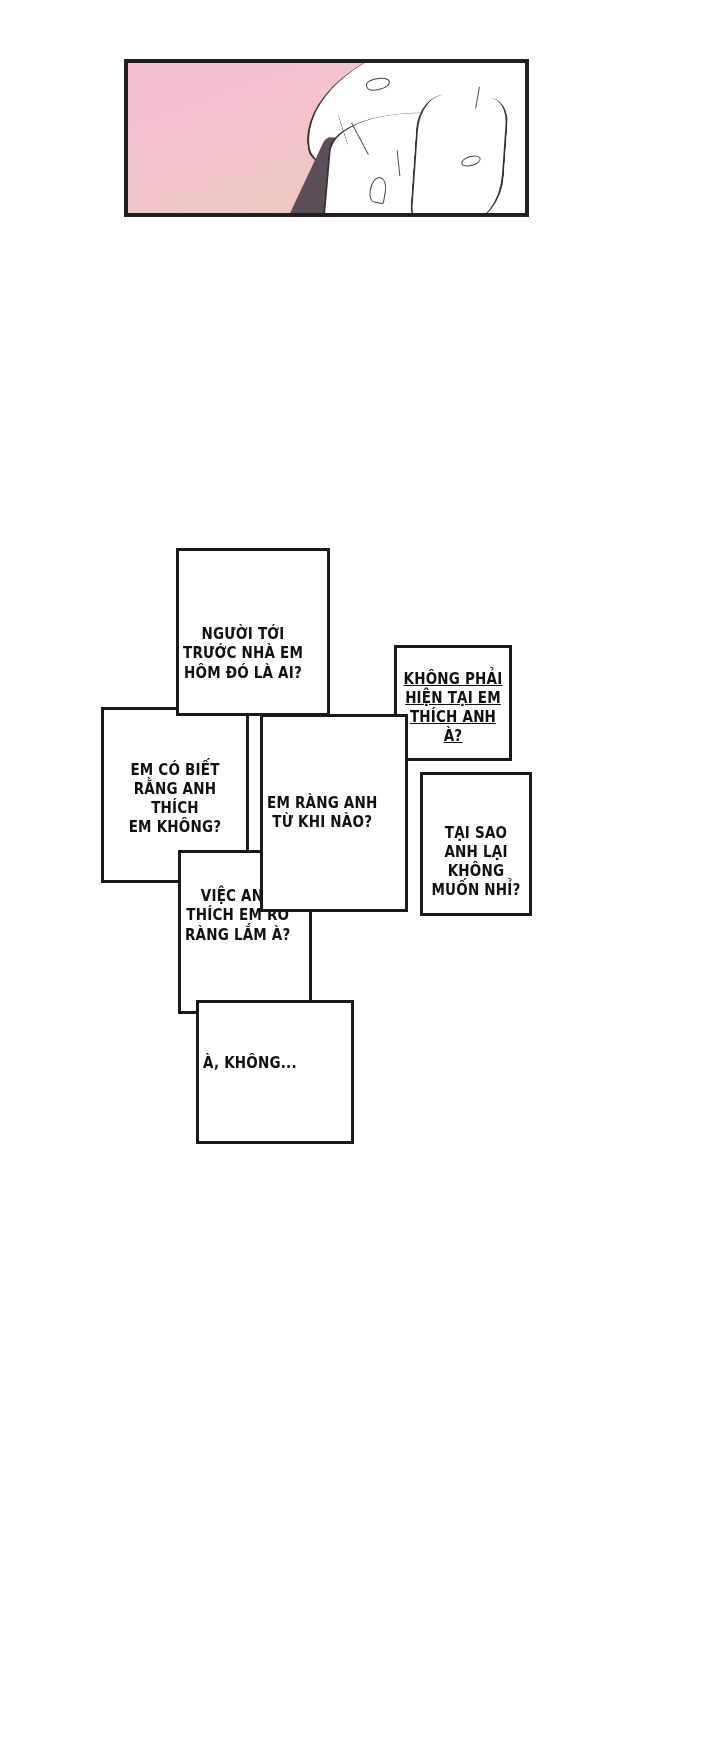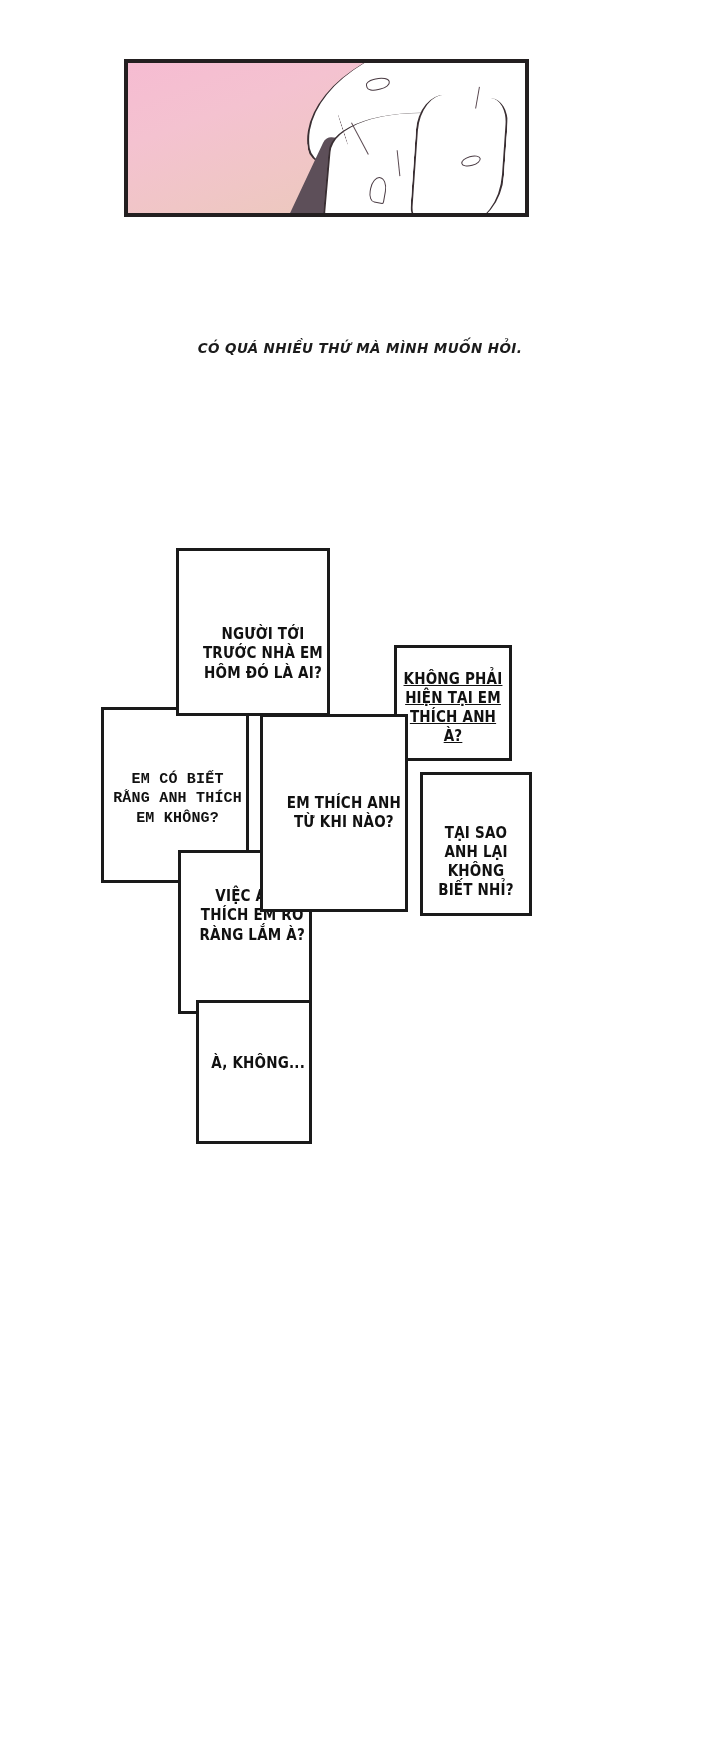--- a/index.html
+++ b/index.html
@@ -165,44 +165,44 @@
   }
 
   
   .qbox {
     position: absolute;
     background: #ffffff;
     border: 3px solid #1a1a1a;
     box-sizing: border-box;
     display: flex;
     align-items: center;
-    justify-content: flex-end;
+    justify-content: flex-start;
     text-align: center;
     color: #111111;
     font-family: "DejaVu Sans Condensed", "DejaVu Sans", sans-serif;
     font-weight: 700;
     font-size: 15px;
     line-height: 1.28;
     letter-spacing: 0.2px;
     white-space: pre-line;
     padding: 4px;
   }
   .qbox.b1 { left: 176px; top: 548px; width: 154px; height: 168px; z-index: 6; }
   .qbox.b2 { left: 394px; top: 645px; width: 118px; height: 116px; z-index: 5; }
   .qbox.b3 { left: 101px; top: 707px; width: 148px; height: 176px; z-index: 4; }
   .qbox.b4 { left: 260px; top: 714px; width: 148px; height: 198px; z-index: 8; }
   .qbox.b5 { left: 420px; top: 772px; width: 112px; height: 144px; z-index: 3; }
   .qbox.b6 { left: 178px; top: 850px; width: 134px; height: 164px; z-index: 7; }
   .qbox.b7 { left: 348px; top: 900px; width: 130px; height: 148px; z-index: 2; }
-  .qbox.b8 { left: 196px; top: 1000px; width: 116px; height: 144px; z-index: 9; }
+  .qbox.b8 { left: 196px; top: 1000px; width: 158px; height: 144px; z-index: 9; }
 
   
   .qbox.b1 .qtext { transform: translateY(22px); }
   .qbox.b2 .qtext { transform: translateY(5px); text-decoration: underline; }
-  .qbox.b3 .qtext { transform: translateY(4px); font-family: Liberation Mono, monospace; }
+  .qbox.b3 .qtext { transform: translateY(4px); }
   .qbox.b4 .qtext { transform: translateY(0px); }
   .qbox.b5 .qtext { transform: translateY(18px); }
   .qbox.b6 .qtext { transform: translateY(-16px); }
   .qbox.b7 .qtext { transform: translateY(14px); }
   .qbox.b8 .qtext { transform: translateY(-8px); }
 </style>
 </head>
 <body>
 
 <div id="page">
@@ -218,49 +218,48 @@
       <div class="line cheek-line-1"></div>
       <div class="line cheek-line-2"></div>
       <div class="shape mark-1"></div>
       <div class="shape mark-2"></div>
       <div class="shape mark-3"></div>
       <div class="shape mark-4"></div>
       <div class="shape mark-5"></div>
     </div>
   </div>
 
-  <div class="caption">CÓ QUÁ NHIỀU THỨ MÀ MÌNH MUỐN HỎI.</div>
 
   <div class="qbox b1">
     <span class="qtext">NGƯỜI TỚI
 TRƯỚC NHÀ EM
 HÔM ĐÓ LÀ AI?</span>
   </div>
 
   <div class="qbox b2">
     <span class="qtext">KHÔNG PHẢI
 HIỆN TẠI EM
 THÍCH ANH À?</span>
   </div>
 
   <div class="qbox b3">
     <span class="qtext">EM CÓ BIẾT
 RẰNG ANH THÍCH
 EM KHÔNG?</span>
   </div>
 
   <div class="qbox b4">
-    <span class="qtext">EM THÍCH ANH
+    <span class="qtext">EM RÀNG ANH
 TỪ KHI NÀO?</span>
   </div>
 
   <div class="qbox b5">
     <span class="qtext">TẠI SAO
 ANH LẠI KHÔNG
-BIẾT NHỈ?</span>
+MUỐN NHỈ?</span>
   </div>
 
   <div class="qbox b6">
     <span class="qtext">VIỆC ANH
 THÍCH EM RÕ
 RÀNG LẮM À?</span>
   </div>
 
 
   <div class="qbox b8">

